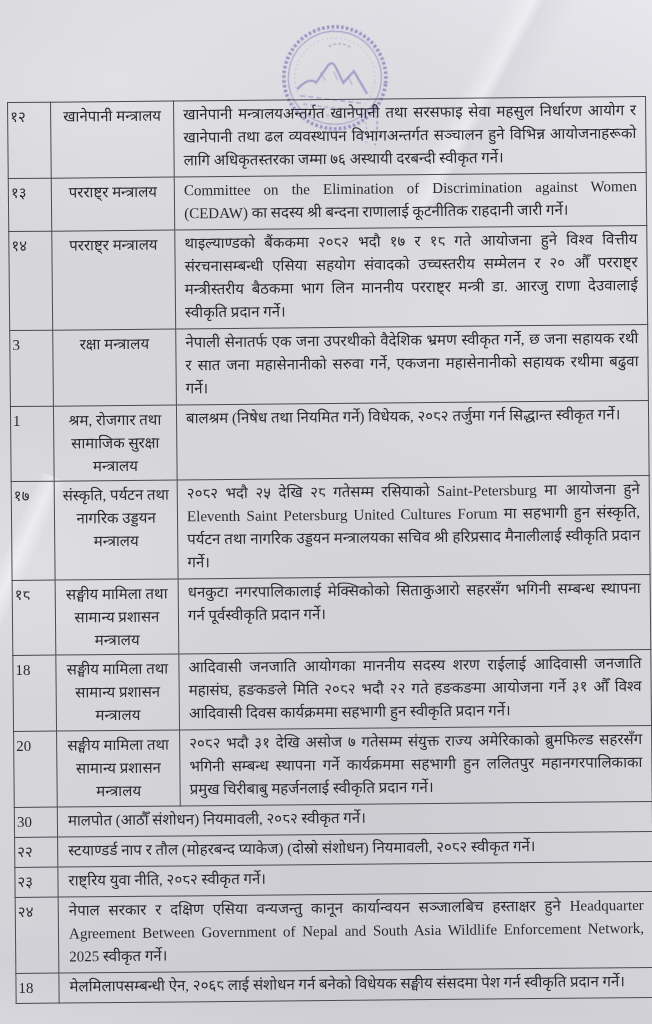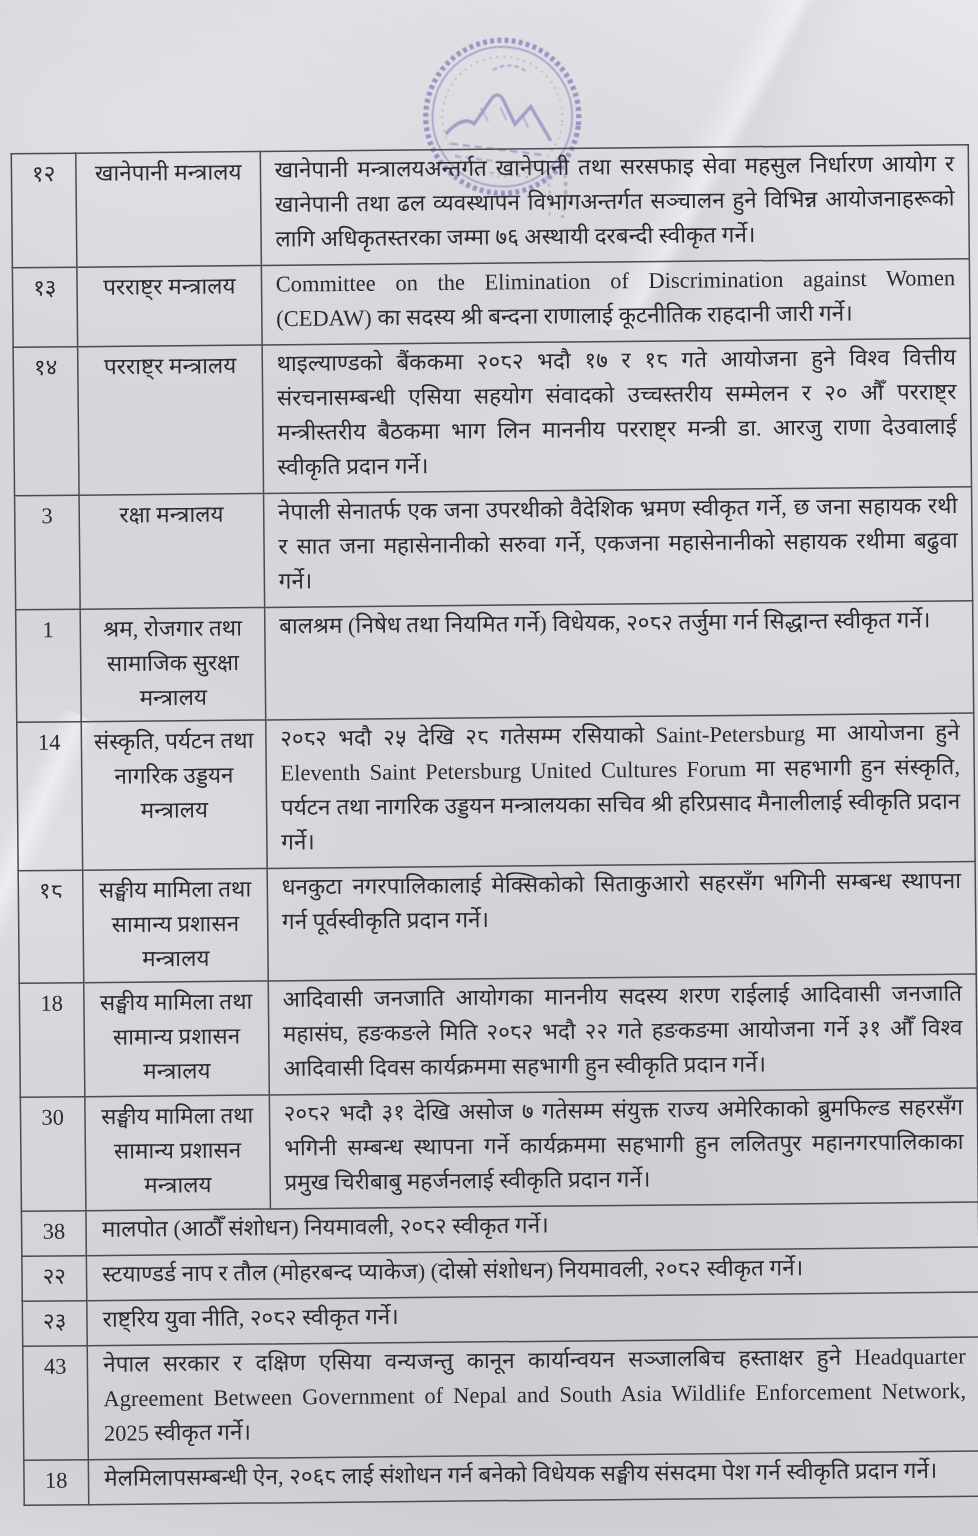--- a/index.html
+++ b/index.html
@@ -44,21 +44,21 @@
     position:absolute;left:7px;top:99px;width:639px;
     transform:rotate(-0.55deg);transform-origin:50% 0;
   }
   table.decisions{
     border-collapse:collapse;width:100%;
     font-size:15px;line-height:23px;color:var(--ink);
   }
   table.decisions td{
     border:1px solid var(--border);vertical-align:top;
   }
-  td.sn{width:38px;text-align:center;padding:3px 2px 2px;margin-left:25px;}
+  td.sn{width:38px;padding:3px 2px 2px;margin-left:25px;}
   td.ministry{width:116px;text-align:center;padding:3px 3px 2px;}
   td.desc{text-align:justify;padding:2px 9px 4px;}
   td.desc.merged{padding-left:10px;}
   
   .stamp{
     position:absolute;left:272px;top:22px;width:128px;height:126px;
     pointer-events:none;opacity:.62;filter:blur(.4px);
     transform:rotate(7deg);
   }
 </style>
@@ -109,53 +109,53 @@
           <td class="sn">3</td>
           <td class="ministry">रक्षा मन्त्रालय</td>
           <td class="desc">नेपाली सेनातर्फ एक जना उपरथीको वैदेशिक भ्रमण स्वीकृत गर्ने, छ जना सहायक रथी र सात जना महासेनानीको सरुवा गर्ने, एकजना महासेनानीको सहायक रथीमा बढुवा गर्ने।</td>
         </tr>
         <tr>
           <td class="sn">1</td>
           <td class="ministry">श्रम, रोजगार तथा सामाजिक सुरक्षा मन्त्रालय</td>
           <td class="desc">बालश्रम (निषेध तथा नियमित गर्ने) विधेयक, २०८२ तर्जुमा गर्न सिद्धान्त स्वीकृत गर्ने।</td>
         </tr>
         <tr>
-          <td class="sn">14</td>
+          <td class="sn">१७</td>
           <td class="ministry">संस्कृति, पर्यटन तथा नागरिक उड्डयन मन्त्रालय</td>
           <td class="desc">२०८२ भदौ २५ देखि २८ गतेसम्म रसियाको Saint-Petersburg मा आयोजना हुने Eleventh Saint Petersburg United Cultures Forum मा सहभागी हुन संस्कृति, पर्यटन तथा नागरिक उड्डयन मन्त्रालयका सचिव श्री हरिप्रसाद मैनालीलाई स्वीकृति प्रदान गर्ने।</td>
         </tr>
         <tr>
           <td class="sn">१८</td>
           <td class="ministry">सङ्घीय मामिला तथा सामान्य प्रशासन मन्त्रालय</td>
           <td class="desc">धनकुटा नगरपालिकालाई मेक्सिकोको सिताकुआरो सहरसँग भगिनी सम्बन्ध स्थापना गर्न पूर्वस्वीकृति प्रदान गर्ने।</td>
         </tr>
         <tr>
           <td class="sn">18</td>
           <td class="ministry">सङ्घीय मामिला तथा सामान्य प्रशासन मन्त्रालय</td>
           <td class="desc">आदिवासी जनजाति आयोगका माननीय सदस्य शरण राईलाई आदिवासी जनजाति महासंघ, हङकङले मिति २०८२ भदौ २२ गते हङकङमा आयोजना गर्ने ३१ औँ विश्व आदिवासी दिवस कार्यक्रममा सहभागी हुन स्वीकृति प्रदान गर्ने।</td>
         </tr>
         <tr>
-          <td class="sn">30</td>
+          <td class="sn">20</td>
           <td class="ministry">सङ्घीय मामिला तथा सामान्य प्रशासन मन्त्रालय</td>
           <td class="desc">२०८२ भदौ ३१ देखि असोज ७ गतेसम्म संयुक्त राज्य अमेरिकाको ब्रुमफिल्ड सहरसँग भगिनी सम्बन्ध स्थापना गर्ने कार्यक्रममा सहभागी हुन ललितपुर महानगरपालिकाका प्रमुख चिरीबाबु महर्जनलाई स्वीकृति प्रदान गर्ने।</td>
         </tr>
         <tr>
-          <td class="sn">38</td>
+          <td class="sn">30</td>
           <td class="desc merged" colspan="2">मालपोत (आठौँ संशोधन) नियमावली, २०८२ स्वीकृत गर्ने।</td>
         </tr>
         <tr>
           <td class="sn">२२</td>
           <td class="desc merged" colspan="2">स्टयाण्डर्ड नाप र तौल (मोहरबन्द प्याकेज) (दोस्रो संशोधन) नियमावली, २०८२ स्वीकृत गर्ने।</td>
         </tr>
         <tr>
           <td class="sn">२३</td>
           <td class="desc merged" colspan="2">राष्ट्रिय युवा नीति, २०८२ स्वीकृत गर्ने।</td>
         </tr>
         <tr>
-          <td class="sn">43</td>
+          <td class="sn">२४</td>
           <td class="desc merged" colspan="2">नेपाल सरकार र दक्षिण एसिया वन्यजन्तु कानून कार्यान्वयन सञ्जालबिच हस्ताक्षर हुने Headquarter Agreement Between Government of Nepal and South Asia Wildlife Enforcement Network, 2025 स्वीकृत गर्ने।</td>
         </tr>
         <tr>
           <td class="sn">18</td>
           <td class="desc merged" colspan="2">मेलमिलापसम्बन्धी ऐन, २०६८ लाई संशोधन गर्न बनेको विधेयक सङ्घीय संसदमा पेश गर्न स्वीकृति प्रदान गर्ने।</td>
         </tr>
       </tbody>
   </table>
 </div>
 

